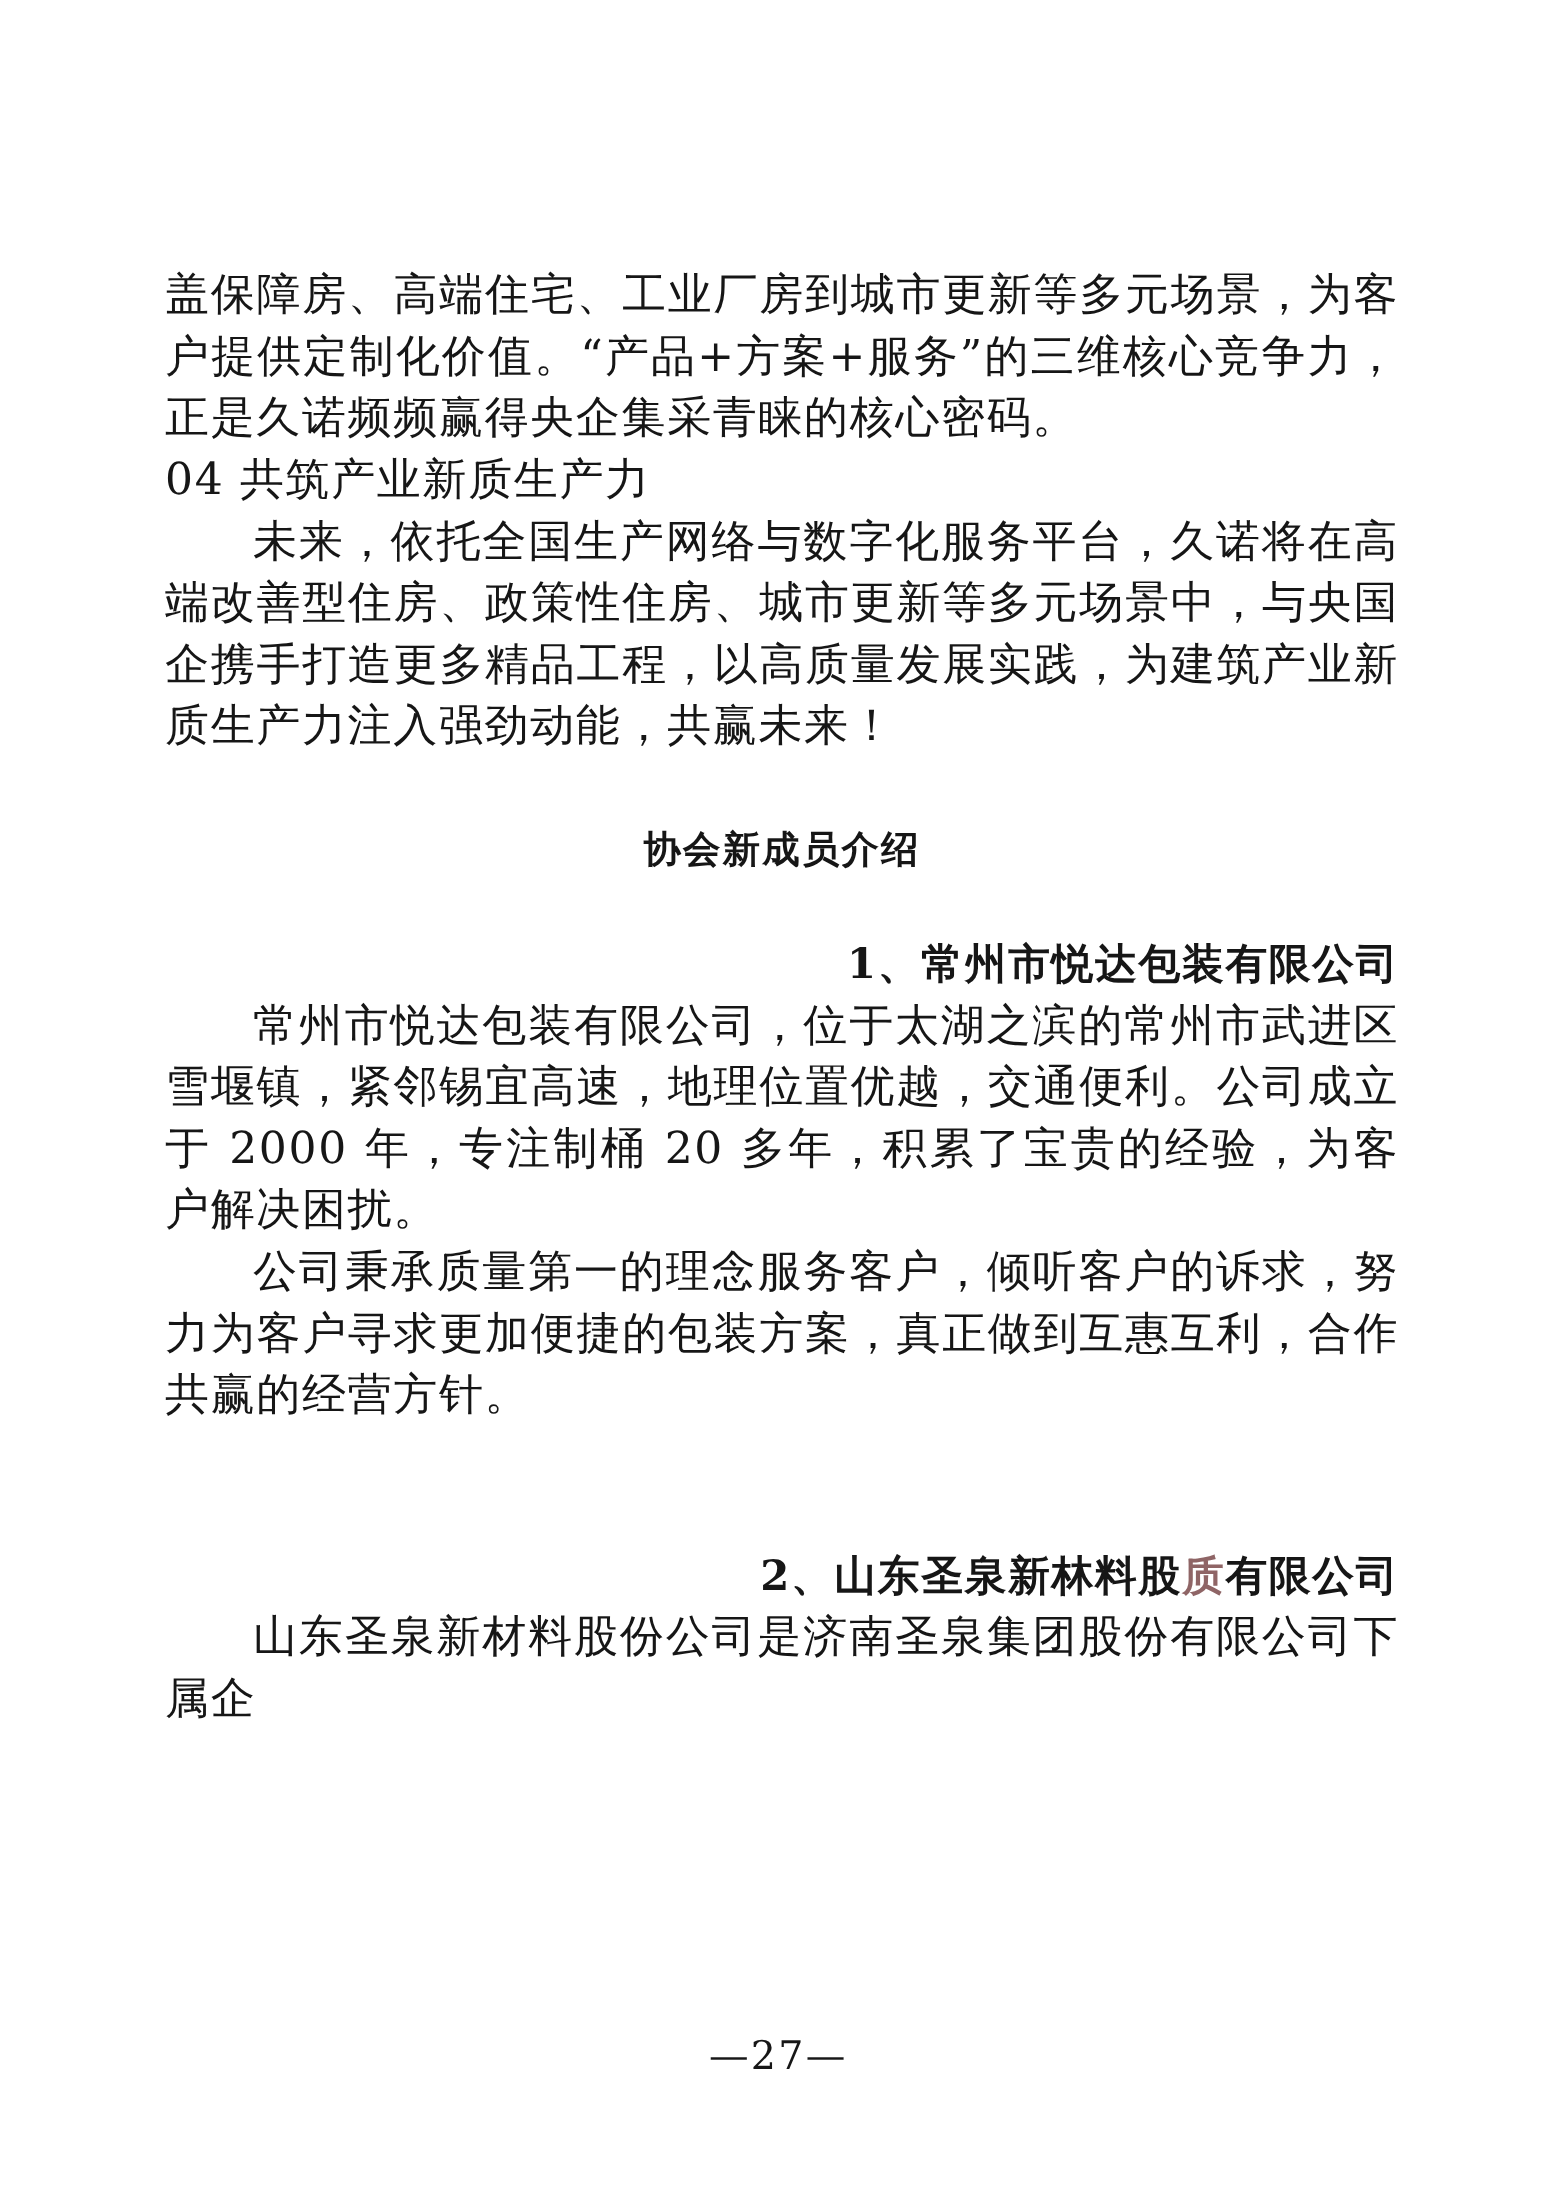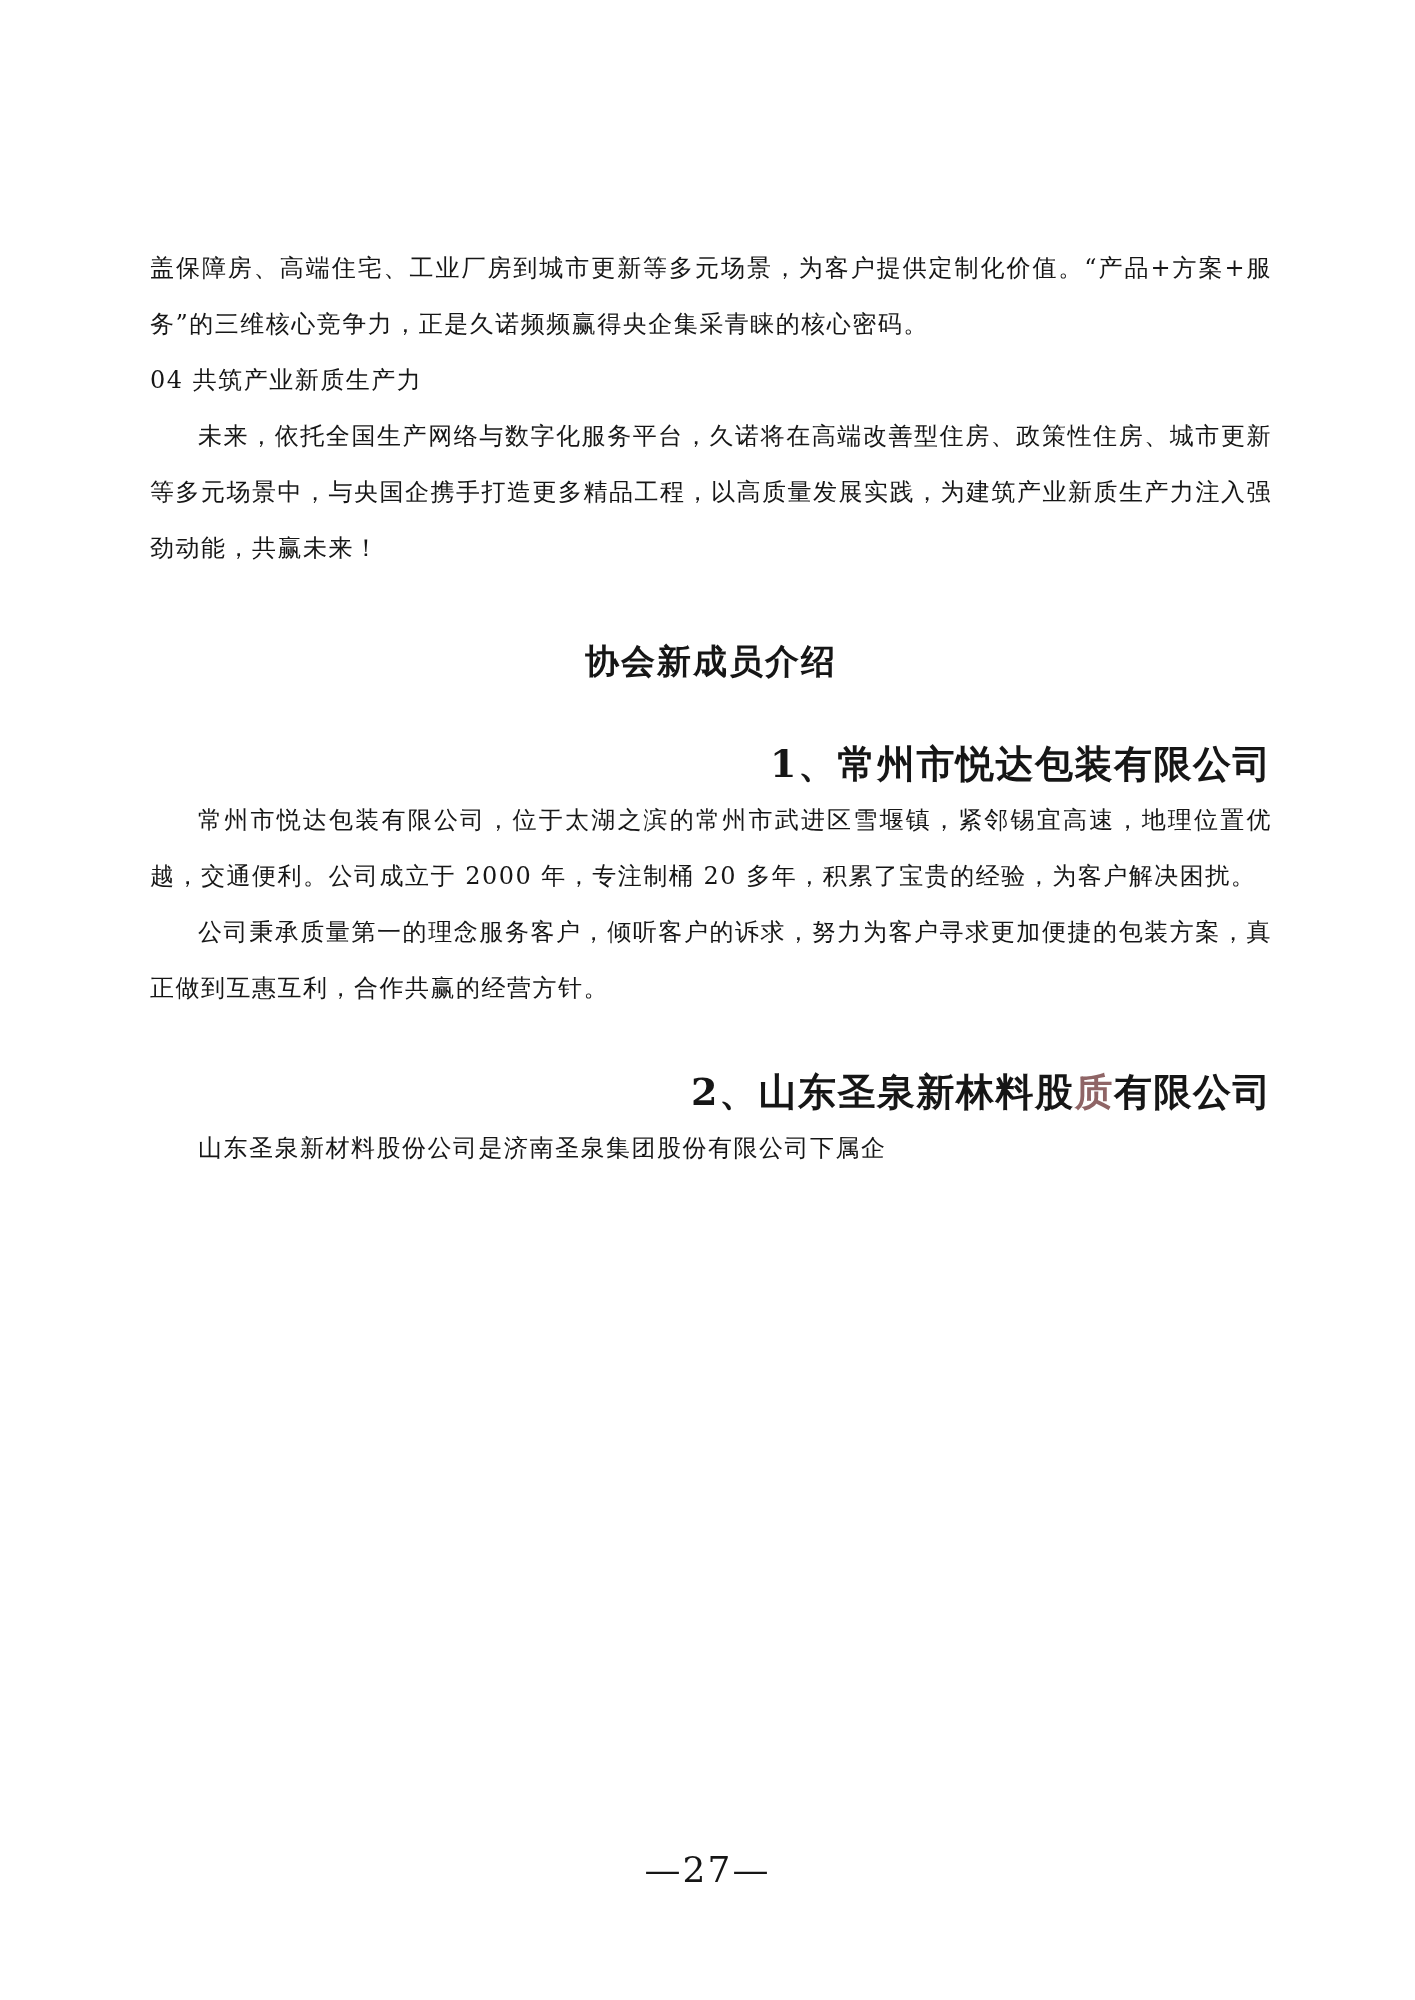--- a/index.html
+++ b/index.html
@@ -18,21 +18,21 @@
     overflow: hidden;
   }
   .content {
     position: absolute;
     left: 150px;
     top: 240px;
     width: 1122px;
   }
   .para {
     margin: 0;
-    font-size: 24px;
+    font-size: 40px;
     line-height: 56px;
     letter-spacing: 1.5px;
     text-align: justify;
     text-justify: inter-character;
     word-break: break-all;
   }
   .para.indent { text-indent: 2em; }
   .source {
     float: right;
     letter-spacing: 1.5px;
@@ -46,21 +46,21 @@
     letter-spacing: 2px;
   }
   .member-heading {
     margin: 45px 0 0 0;
     font-size: 38px;
     line-height: 56px;
     font-weight: bold;
     letter-spacing: 1.5px;
     text-align: right;
   }
-  .member-heading.gap-large { margin-top: 48px; }
+  .member-heading.gap-large { margin-top: 108px; }
   .page-number {
     position: absolute;
     top: 1849px;
     left: 0;
     right: 0;
     text-align: center;
     font-size: 36px;
     letter-spacing: 2px;
   }
 </style>

